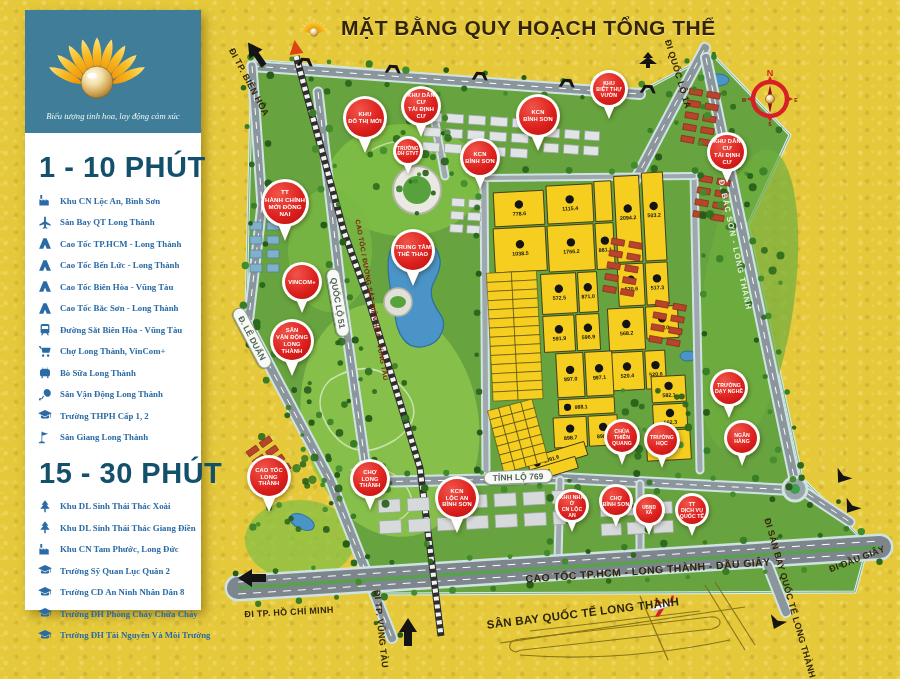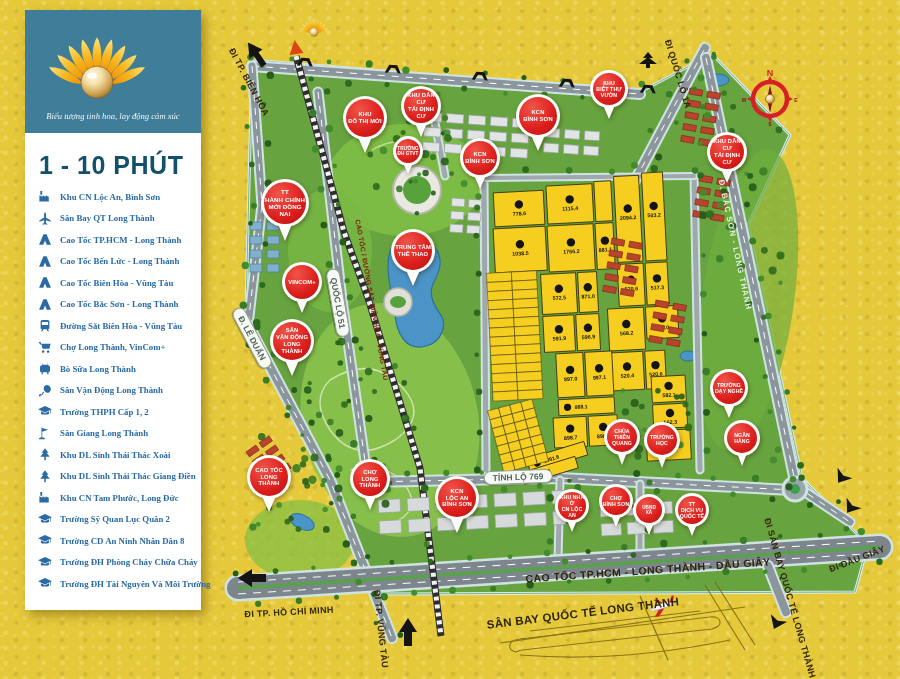--- a/index.html
+++ b/index.html
@@ -21,21 +21,21 @@
   .header h1{margin:0;font-size:21px;font-weight:800;color:#332408;letter-spacing:.5px;white-space:nowrap;
              text-shadow:0 1px 0 rgba(255,240,170,.6)}
 
   
   .sidebar{position:absolute;left:25px;top:10px;width:176px;height:600px;z-index:50;background:#ffffff;
            box-shadow:4px 5px 10px rgba(90,66,0,.45)}
   .logo-block{background:#3f7d98;text-align:center;padding:10px 8px 12px 8px}
   .brand{font-family:"Liberation Serif",serif;font-weight:bold;font-size:16.5px;color:#f7c633;letter-spacing:.4px;margin-top:2px}
   .tagline{font-family:"Liberation Serif",serif;font-style:italic;font-size:8.6px;color:#eef6f9;margin-top:3px}
   .sections{padding:6px 12px 0 12px}
-  .sec-heading{font-size:25px;font-weight:800;color:#12506b;letter-spacing:.5px;margin:12px 0 9px 2px;white-space:nowrap}
+  .sec-heading{font-size:29px;font-weight:800;color:#12506b;letter-spacing:.5px;margin:12px 0 9px 2px;white-space:nowrap}
   .poi-list{list-style:none;margin:0;padding:0}
   .poi-item{display:flex;align-items:center;gap:7px;margin:0 0 6.5px 0}
   .poi-item .ic{flex:0 0 16px;height:15px;color:#2a6ba6}
   .poi-item .lbl{font-family:"Liberation Serif",serif;font-weight:bold;font-size:8.8px;color:#2a6ba6;white-space:nowrap}
 
   
   #pins-layer,#labels-layer{position:absolute;left:0;top:0;width:900px;height:679px;z-index:30;pointer-events:none}
   .pin{position:absolute;display:flex;flex-direction:column;align-items:center;
        filter:drop-shadow(1px 2px 2px rgba(40,30,0,.4))}
   .pin-disc{position:relative;background:#fdfdfb;border-radius:50%}
@@ -864,20 +864,21 @@
           <path d="M0,-14 C-6,-26 -5,-42 0,-50 C5,-42 6,-26 0,-14 Z" fill="url(#petalGrad2)" transform="rotate(-16) scale(1)"></path>
           <path d="M0,-14 C-6,-26 -5,-42 0,-50 C5,-42 6,-26 0,-14 Z" fill="url(#petalGrad2)" transform="rotate(0) scale(1)"></path>
           <path d="M0,-14 C-6,-26 -5,-42 0,-50 C5,-42 6,-26 0,-14 Z" fill="url(#petalGrad2)" transform="rotate(16) scale(1)"></path>
           <path d="M0,-14 C-6,-26 -5,-42 0,-50 C5,-42 6,-26 0,-14 Z" fill="url(#petalGrad2)" transform="rotate(32) scale(1)"></path>
           <path d="M0,-14 C-6,-26 -5,-42 0,-50 C5,-42 6,-26 0,-14 Z" fill="url(#petalGrad2)" transform="rotate(48) scale(1)"></path>
           <path d="M0,-14 C-6,-26 -5,-42 0,-50 C5,-42 6,-26 0,-14 Z" fill="url(#petalGrad2)" transform="rotate(64) scale(1)"></path>
           <circle cx="0" cy="-8" r="14" fill="url(#pearlGrad2)" stroke="#7d5a1e" stroke-width="0.6"></circle>
           <ellipse cx="-4.48" cy="-13.600000000000001" rx="4.2" ry="2.52" fill="rgba(255,255,255,.85)"></ellipse>
         </g>
     </svg>
+    <h1>MẶT BẰNG QUY HOẠCH TỔNG THỂ</h1>
   </div>
 
   <aside class="sidebar">
     <div class="logo-block">
       <svg width="128" height="88" viewBox="-60 -58 120 66">
           <defs>
             <linearGradient id="petalGrad2" x1="0" y1="1" x2="0" y2="0">
     <stop offset="0" stop-color="#f08c00"></stop>
               <stop offset="0.55" stop-color="#f7b820"></stop>
               <stop offset="1" stop-color="#ffe37a"></stop>
@@ -998,20 +999,21 @@
           </li>
           <li class="poi-item">
             <span class="ic">
               <svg width="16" height="15" viewBox="0 0 24 24">
                 <path fill-rule="evenodd" fill="currentColor" d="M6.4,2.5 H7.6 V18.5 H6.4 Z M7.6,3 L17,6 L7.6,9 Z M7,18.5 C10.5,18.5 12,19.6 12,21 H2 C2,19.6 3.5,18.5 7,18.5 Z"></path>
               </svg>
             </span>
             <span class="lbl">Sân Giang Long Thành</span>
           </li>
         </ul>
+        <div class="sec-heading">15 - 30 PHÚT</div>
         <ul class="poi-list">
           <li class="poi-item">
             <span class="ic">
               <svg width="16" height="15" viewBox="0 0 24 24">
                 <path fill-rule="evenodd" fill="currentColor" d="M12,2 L17.5,9 H14.5 L19.5,15.5 H13.2 V21 H10.8 V15.5 H4.5 L9.5,9 H6.5 Z"></path>
               </svg>
             </span>
             <span class="lbl">Khu DL Sinh Thái Thác Xoài</span>
           </li>
           <li class="poi-item">

